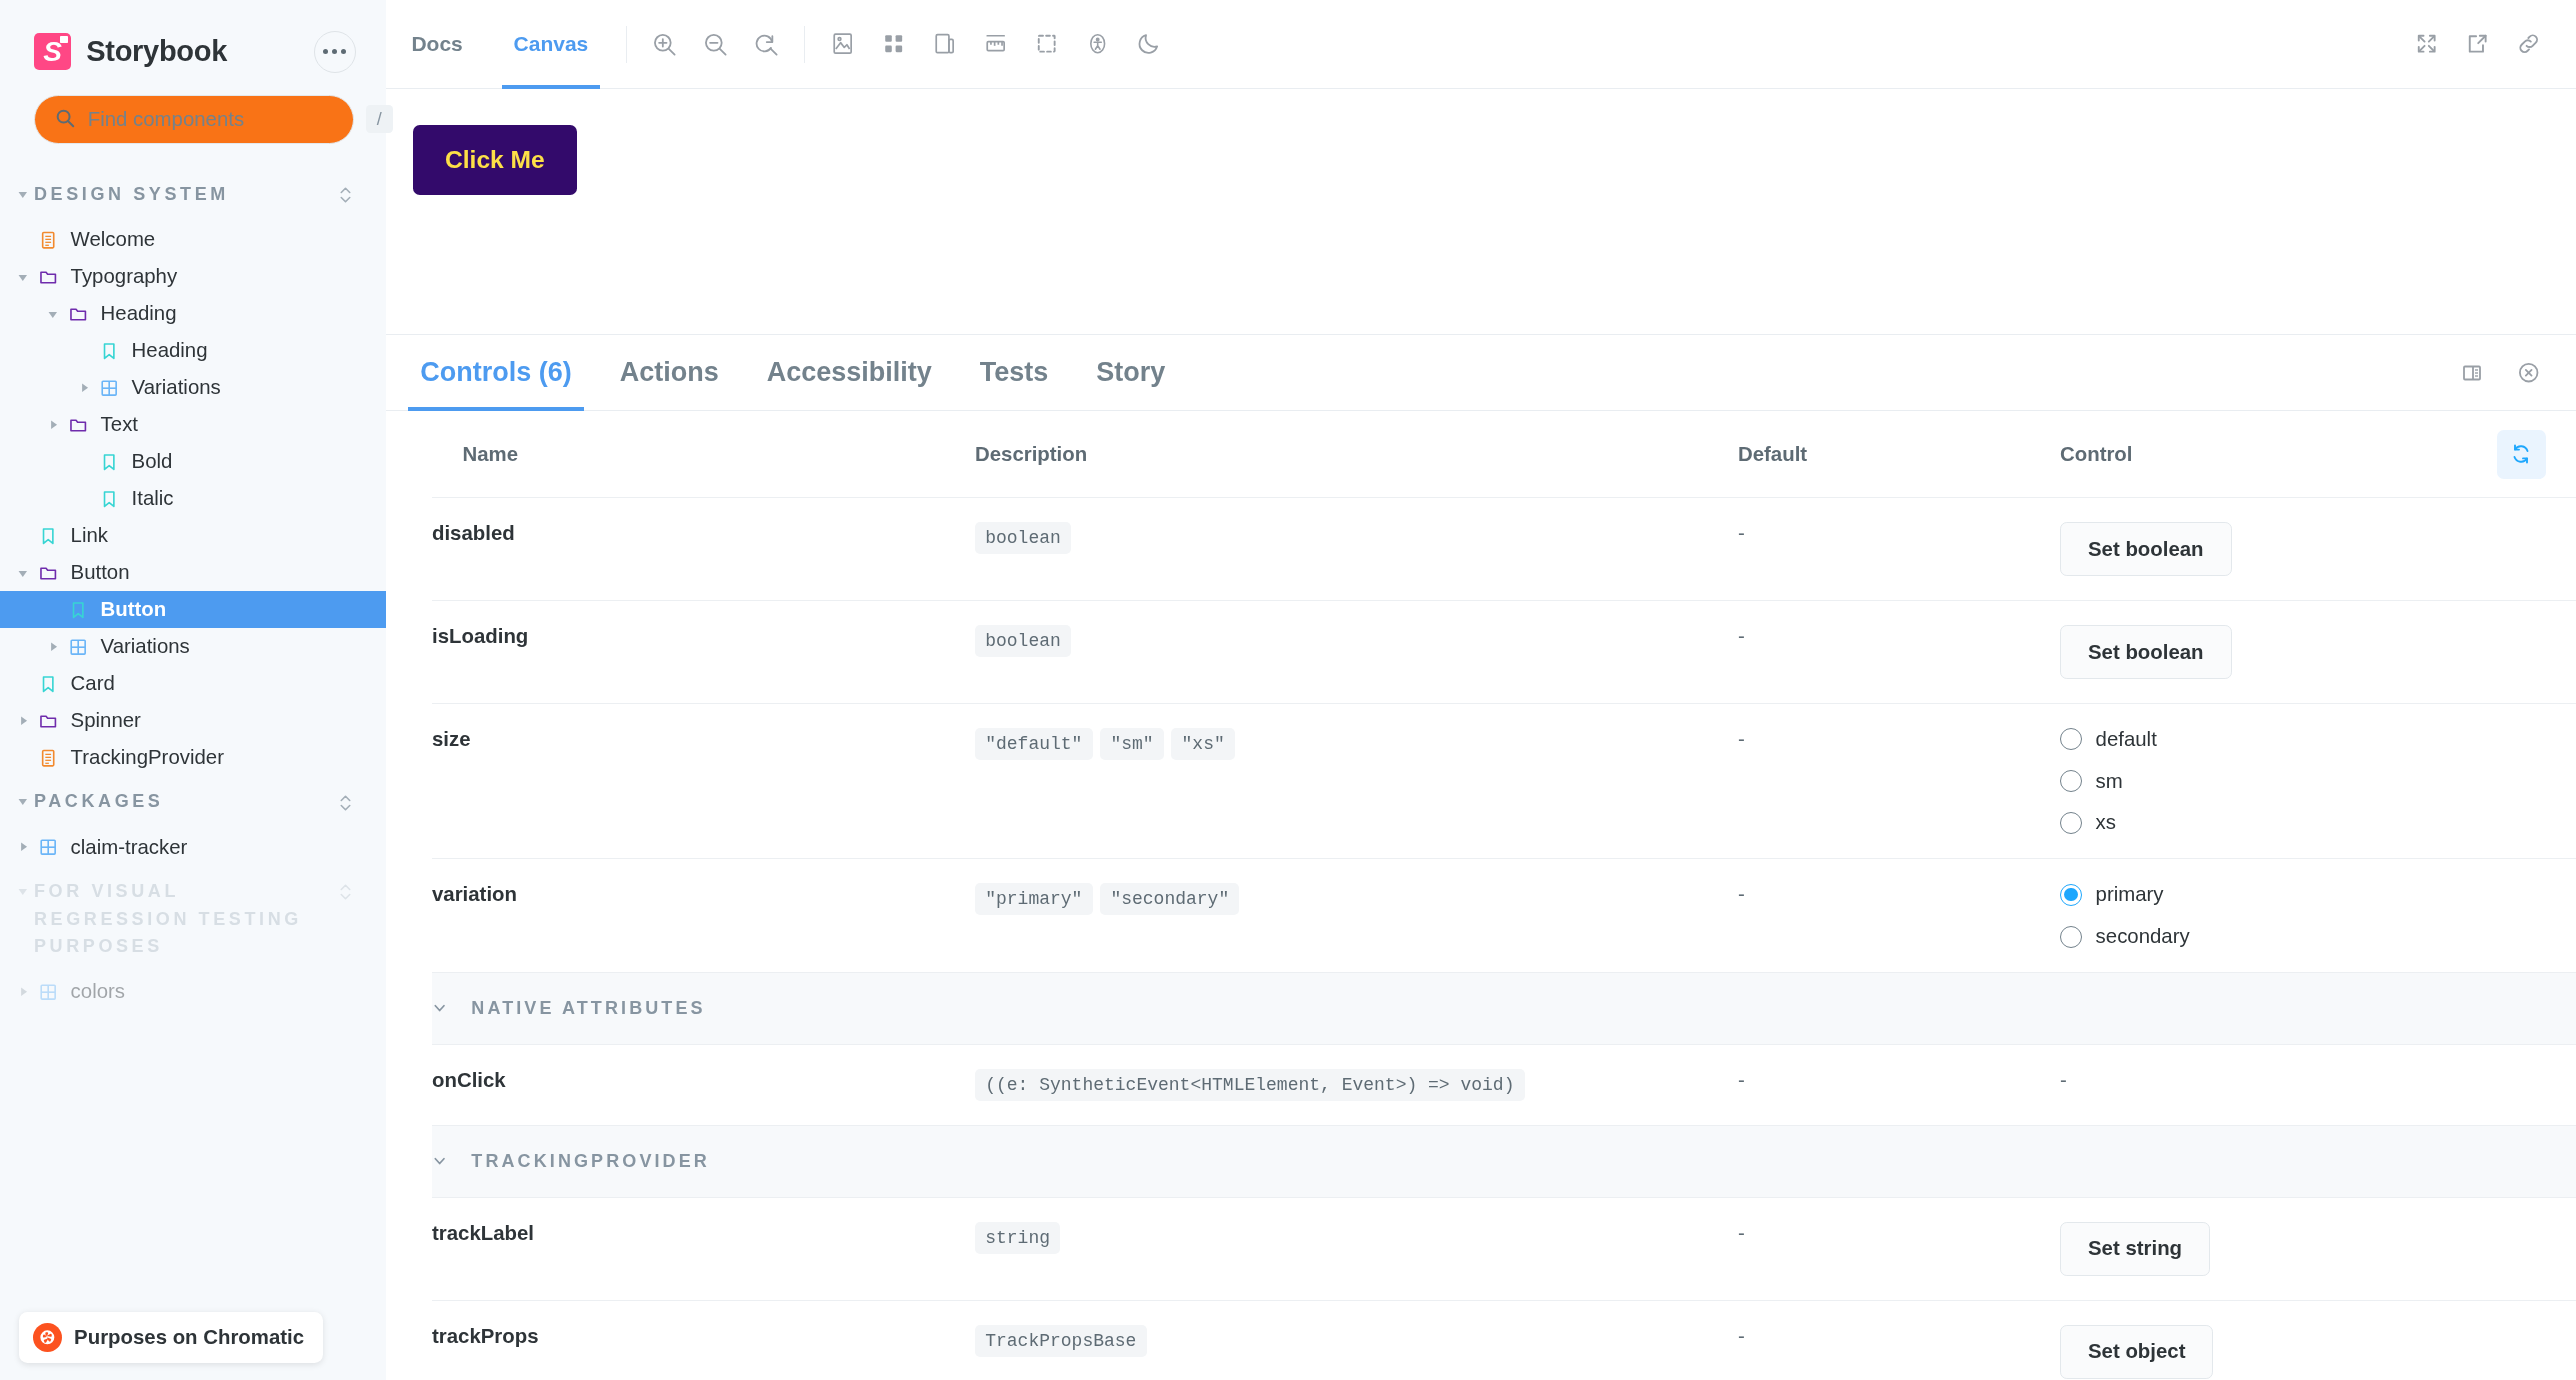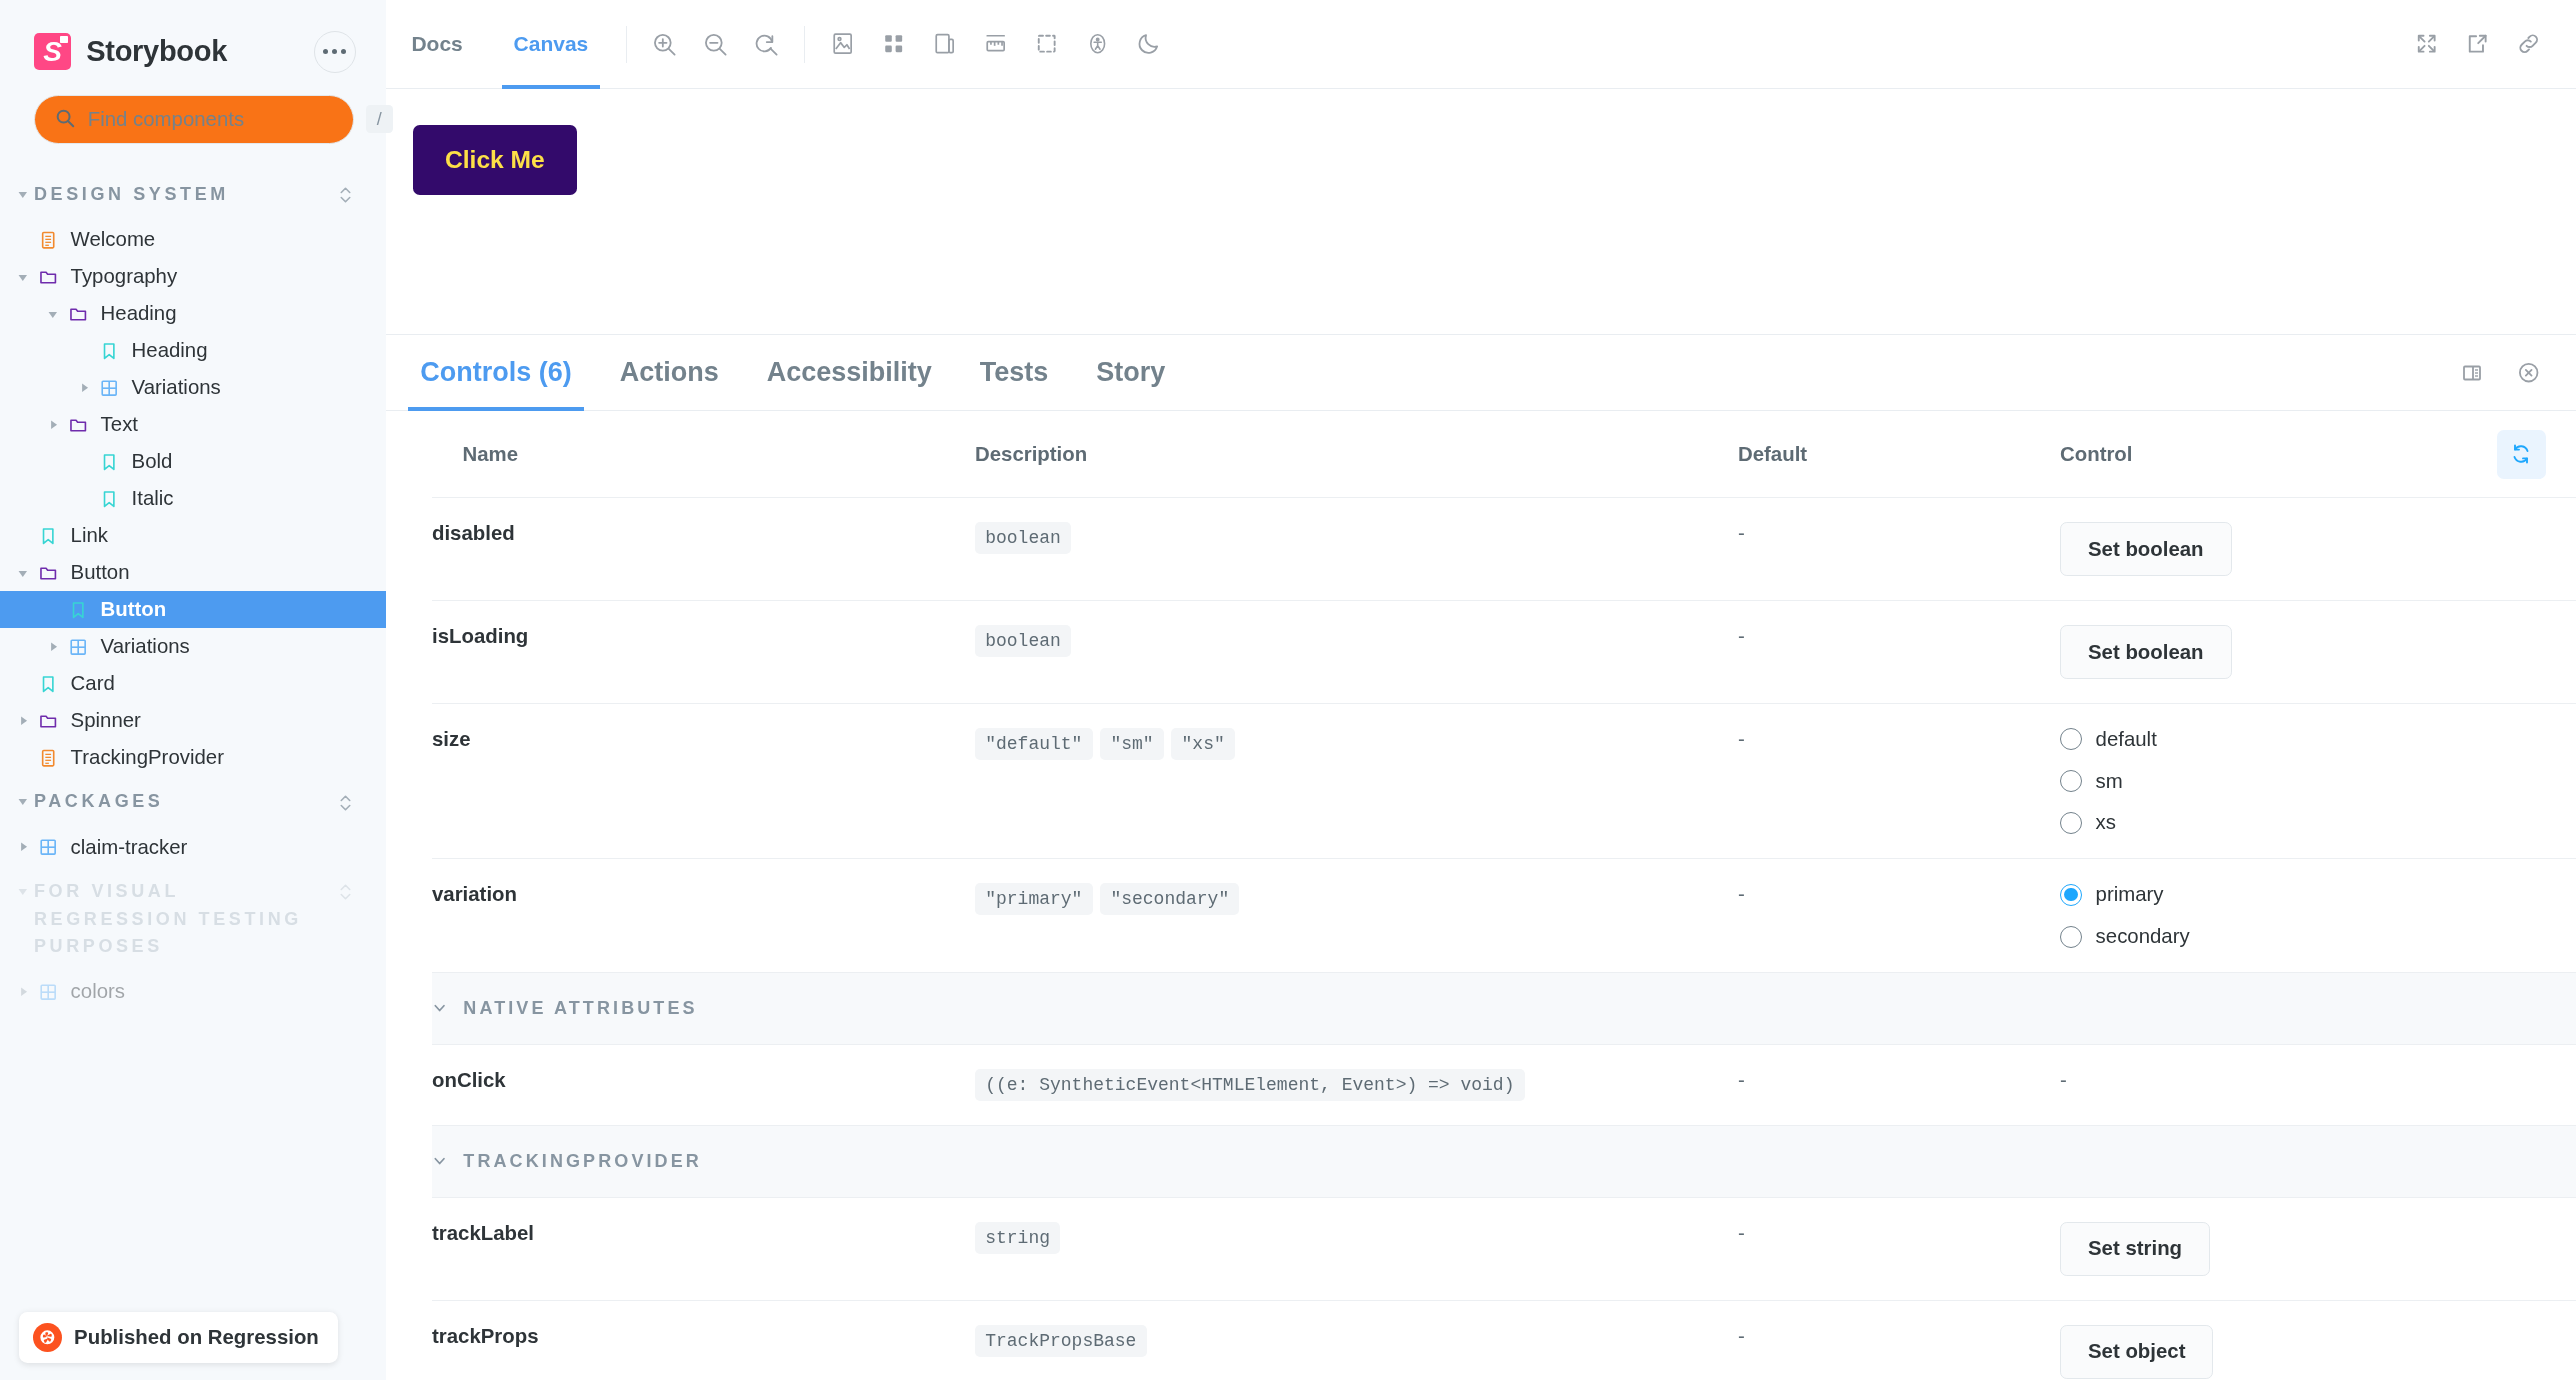--- a/index.html
+++ b/index.html
@@ -209,21 +209,21 @@
   .radio.on {
     border-color: #1ea7fd; position: relative;
   }
   .radio.on::after {
     content: ""; position: absolute; inset: 3.4px; border-radius: 50%; background: #1ea7fd;
   }
   .radio-label { font-size: 20.4px; color: #2e3438; }
   .section-row td {
     background: #f7f9fb; padding: 17px 0 17px 30.5px; border-bottom: 1.3px solid #eceff2;
   }
-  .section-inner { display: flex; align-items: center; gap: 16px; cursor: pointer; }
+  .section-inner { display: flex; align-items: center; gap: 24px; cursor: pointer; }
   .section-title {
     font-size: 18px; font-weight: bold; color: #8795a1; letter-spacing: 3.1px;
   }
   .refresh-btn {
     width: 49px; height: 49px; border-radius: 6.8px; background: #eaf4fe;
     display: flex; align-items: center; justify-content: center;
     cursor: pointer; border: 0;
   }
 </style>
 </head>
@@ -498,21 +498,21 @@
           <span class="t-label">colors</span>
         </div>
       </nav>
 
     <div class="chromatic">
       <span class="ball">
         <svg width="18.7" height="18.7" viewBox="0 0 24 24" fill="#fff">
           <path d="M12 3a9 9 0 1 0 0 18 9 9 0 0 0 0-18zm0 2.4c1 0 1.3 1.1.9 2l-1.5 3.3c-.3.7-1.4.5-1.5-.3l-.5-3.5c-.1-.8.6-1.5 1.4-1.5zm5.6 4.1c.5.9-.3 1.7-1.2 1.6l-3.6-.4c-.8-.1-1-1.2-.3-1.5l3.2-1.6c.7-.3 1.5 0 1.9.9zm-11.2 0c.4-.9 1.2-1.2 1.9-.9l3.2 1.6c.7.3.5 1.4-.3 1.5l-3.6.4c-.9.1-1.7-.7-1.2-1.6zm1.5 7.6c-.8-.5-.6-1.6.2-1.9l3.3-1.3c.8-.3 1.5.6 1.1 1.3l-1.9 3c-.5.8-1.6.9-2.3.4zm8.2 0c-.7.5-1.8.4-2.3-.4l-1.9-3c-.4-.7.3-1.6 1.1-1.3l3.3 1.3c.8.3 1 1.4.2 1.9z"></path>
         </svg>
       </span>
-      <span class="ctext">Published on Regression</span>
+      <span class="ctext">Purposes on Chromatic</span>
     </div>
   </aside>
 
   <main class="main">
 
     <div class="toolbar">
       <div class="tabs" id="canvas-tabs">
           <div class="tab">Docs</div>
           <div class="tab active">Canvas</div>
         </div>

